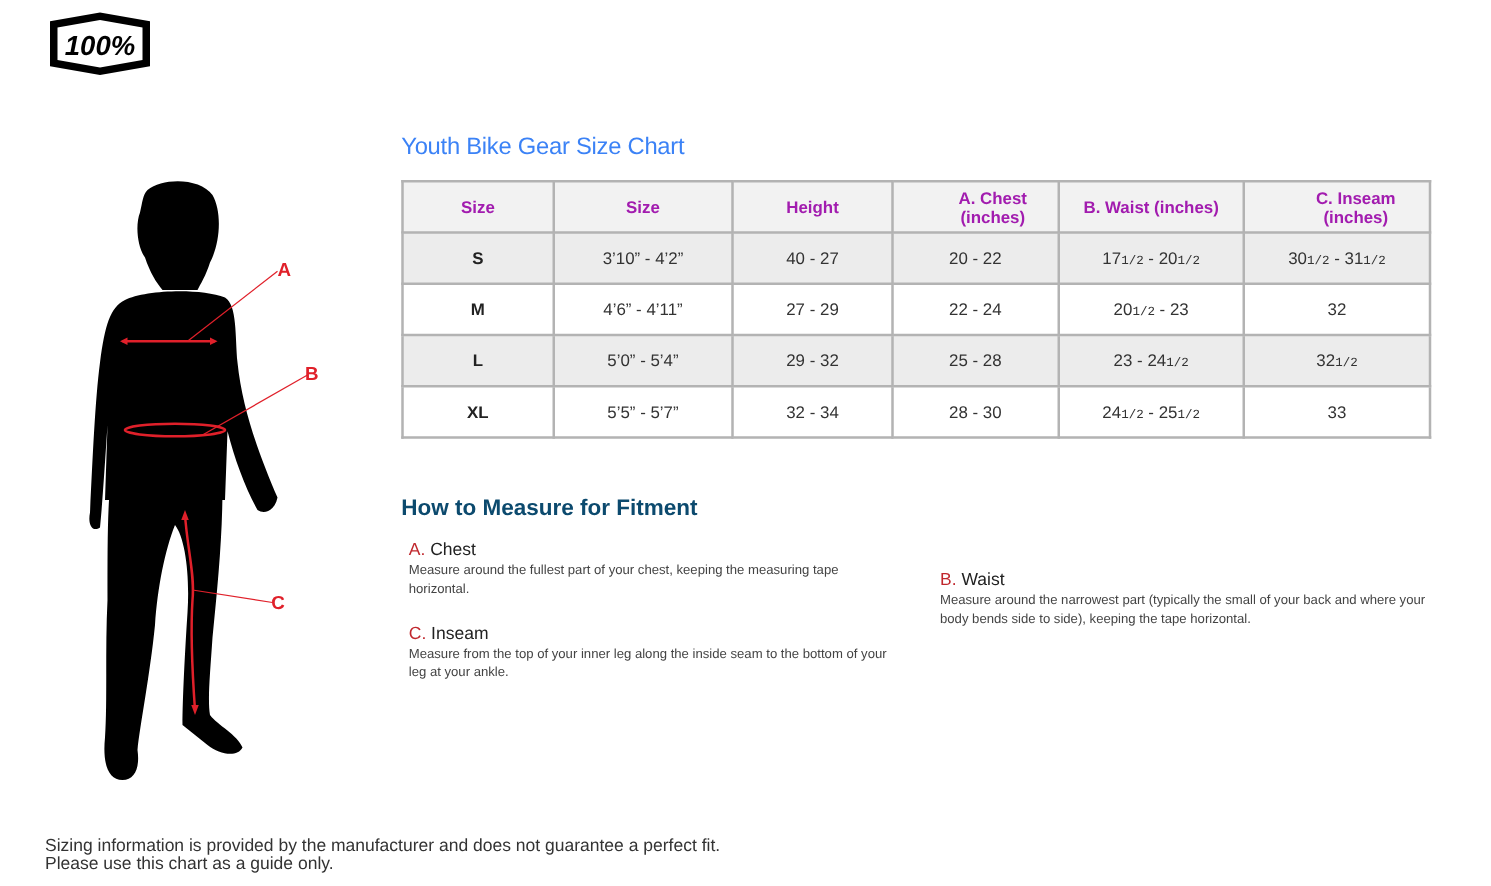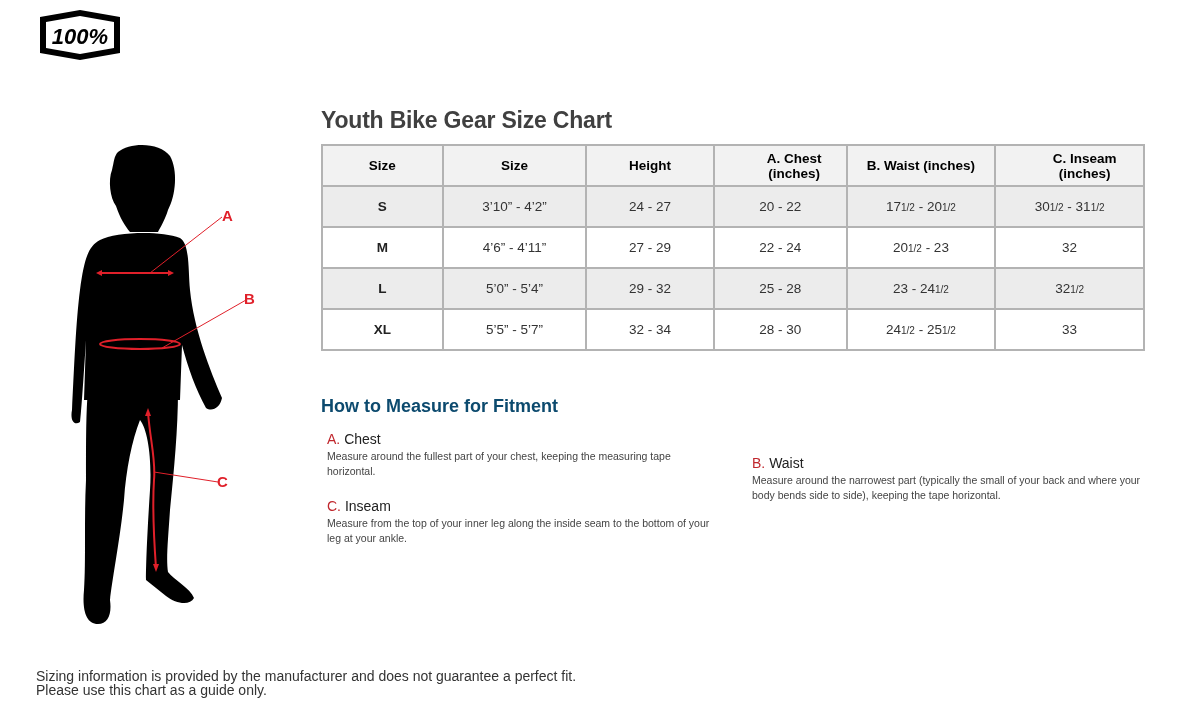--- a/index.html
+++ b/index.html
@@ -5,37 +5,37 @@
   * { box-sizing: border-box; margin: 0; padding: 0; }
   html, body { width: 1193px; height: 709px; background: #ffffff; overflow: hidden; }
   body { position: relative; font-family: "DejaVu Sans", "Liberation Sans", sans-serif; color: #222; }
 
   .logo { position: absolute; left: 36px; top: 9px; width: 88px; height: 52px; }
 
   .figure { position: absolute; left: 70px; top: 140px; width: 200px; height: 490px; }
 
   .title {
     position: absolute; left: 321px; top: 107px;
-    font-family: "Liberation Sans", sans-serif; font-weight: bold;
-    font-size: 23px; color: #404040; letter-spacing: -0.2px;
+    font-family: "Liberation Sans", sans-serif; font-weight: normal;
+    font-size: 19px; color: #3b82f6; letter-spacing: -0.2px;
   }
 
   table.size-chart {
     position: absolute; left: 321px; top: 144px;
     border-collapse: collapse; width: 824px;
     font-family: "Liberation Sans", sans-serif;
   }
   table.size-chart th, table.size-chart td {
     border: 2px solid #b3b3b3; height: 41px; text-align: center;
     font-size: 13.5px; color: #333;
   }
-  table.size-chart th { background: #f2f2f2; font-weight: bold; color: #000000; }
+  table.size-chart th { background: #f2f2f2; font-weight: bold; color: #a21caf; }
   table.size-chart tr.alt td { background: #ececec; }
   table.size-chart td.size-col { font-weight: bold; color: #222; }
-  .frac { font-size: 10px; }
+  .frac { font-size: 10px; font-family: Liberation Mono, monospace; }
 
   .col-0 { width: 121px; } .col-1 { width: 144px; } .col-2 { width: 128px; }
   .col-3 { width: 133px; padding-left: 28px; } .col-4 { width: 149px; } .col-5 { width: 149px; padding-left: 30px; }
 
   .subtitle {
     position: absolute; left: 321px; top: 396px;
     font-family: "Liberation Sans", sans-serif; font-weight: bold;
     font-size: 18px; color: #0c4a6e;
   }
 
@@ -101,21 +101,21 @@
       <th class="col-2">Height</th>
       <th class="col-3">A. Chest (inches)</th>
       <th class="col-4">B. Waist (inches)</th>
       <th class="col-5">C. Inseam (inches)</th>
     </tr>
   </thead>
   <tbody>
     <tr class="alt">
       <td class="size-col">S</td>
       <td>3’10” - 4’2”</td>
-      <td>24 - 27</td>
+      <td>40 - 27</td>
       <td>20 - 22</td>
       <td><span>17</span><span class="frac">1/2</span><span> - 20</span><span class="frac">1/2</span></td>
       <td><span>30</span><span class="frac">1/2</span><span> - 31</span><span class="frac">1/2</span></td>
     </tr>
     <tr>
       <td class="size-col">M</td>
       <td>4’6” - 4’11”</td>
       <td>27 - 29</td>
       <td>22 - 24</td>
       <td><span>20</span><span class="frac">1/2</span><span> - 23</span><span class="frac"></span></td>

